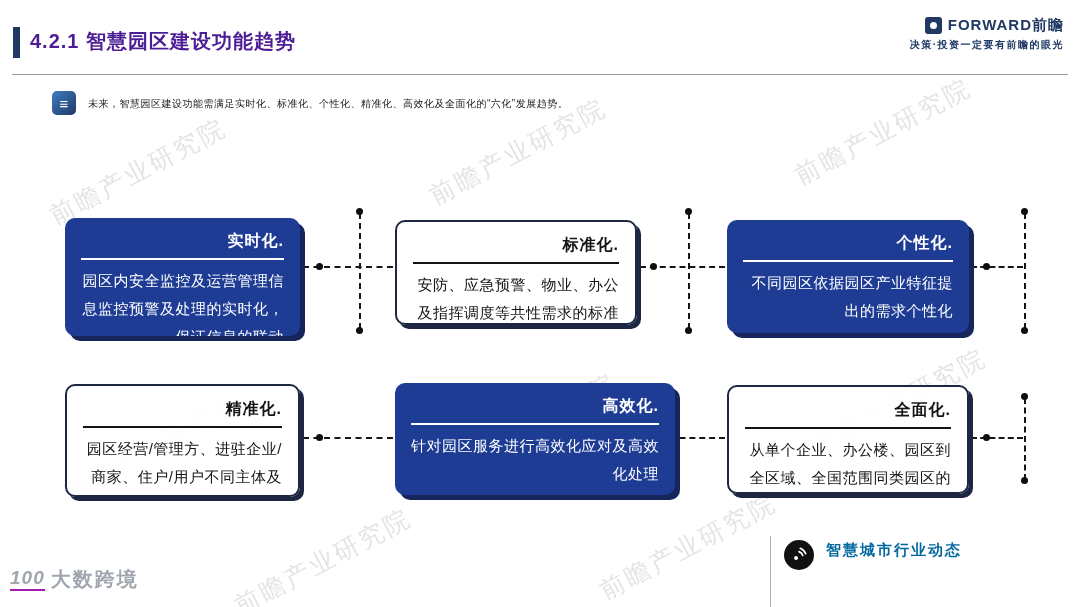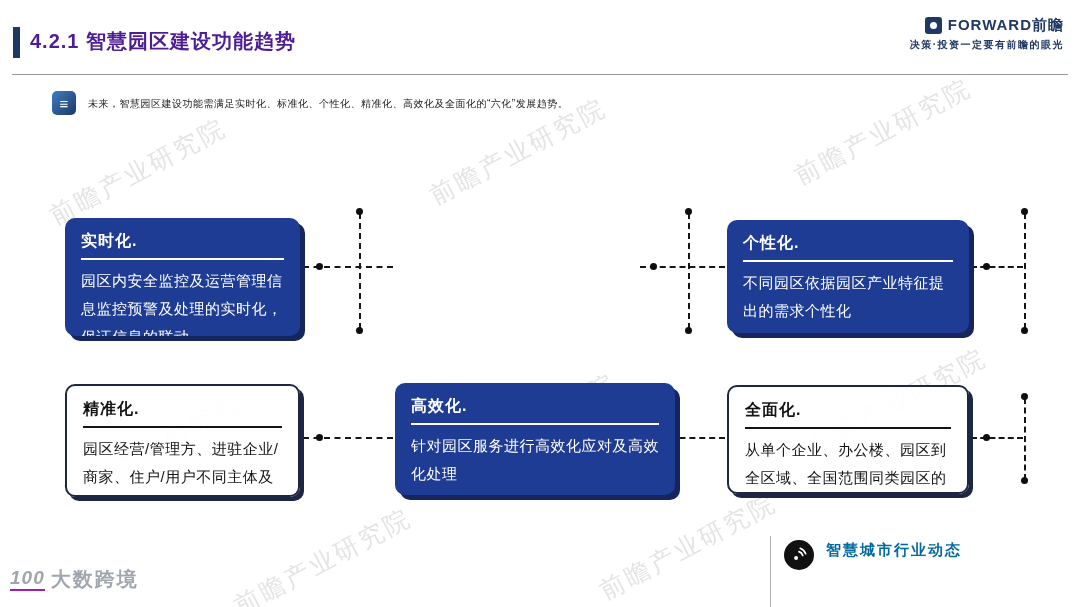--- a/index.html
+++ b/index.html
@@ -24,21 +24,21 @@
   .brand-tagline { font-size:10px; margin-top:3px; letter-spacing:1.5px; font-weight:bold; }
   .header-divider { position:absolute; left:12px; right:12px; top:74px; border-top:1px solid #9a9a9a; z-index:2; }
 
   
   .intro-icon { position:absolute; left:52px; top:91px; width:24px; height:24px; border-radius:5px;
                 background:linear-gradient(135deg,#3f7ec4,#1f3864); color:#fff; display:flex;
                 align-items:center; justify-content:center; font-size:15px; font-weight:bold; z-index:2; }
   .intro-text { position:absolute; left:88px; top:97px; font-size:10px; color:#1a1a1a; letter-spacing:0.5px; z-index:2; }
 
   
-  .card { position:absolute; border-radius:10px; padding:13px 16px 8px 16px; z-index:2; overflow:hidden; }
+  .card { position:absolute; border-radius:10px; padding:13px 16px 8px 16px; z-index:2; overflow:hidden;text-align:right; }
   .card.blue  { background:#1e3c94; color:#ffffff; box-shadow:5px 5px 0 #16255c; }
   .card.white { background:rgba(255,255,255,0.93); color:#141414; border:2px solid #1d2742;
                 box-shadow:4px 4px 0 #1d2742; }
   .card h2 { font-size:16px; font-weight:bold; letter-spacing:1px; }
   .card .rule { border-top:2px solid currentColor; margin:6px 0 7px 0; }
   .card p { font-size:15px; line-height:1.85; letter-spacing:0.5px; }
 
   
   .vdash { position:absolute; width:0; border-left:2px dashed #161616; z-index:1; }
   .hdash { position:absolute; height:0; border-top:2px dashed #161616; z-index:1; }
@@ -83,20 +83,25 @@
   </div>
   <div class="header-divider"></div>
 
   <span class="intro-icon">≡</span>
   <p class="intro-text">未来，智慧园区建设功能需满足实时化、标准化、个性化、精准化、高效化及全面化的“六化”发展趋势。</p>
 
   <section class="card blue" style="left:65px;top:218px;width:235px;height:118px">
     <h2>实时化.</h2>
     <div class="rule"></div>
     <p>园区内安全监控及运营管理信息监控预警及处理的实时化，保证信息的联动</p>
+  </section>
+  <section class="card white" style="left:395px;top:220px;width:242px;height:105px">
+    <h2>标准化.</h2>
+    <div class="rule"></div>
+    <p>安防、应急预警、物业、办公及指挥调度等共性需求的标准化</p>
   </section>
   <section class="card white" style="left:65px;top:384px;width:235px;height:113px">
     <h2>精准化.</h2>
     <div class="rule"></div>
     <p>园区经营/管理方、进驻企业/商家、住户/用户不同主体及不同产业服务的精准化</p>
   </section>
 
   <section class="card blue" style="left:727px;top:220px;width:242px;height:113px">
     <h2>个性化.</h2>
     <div class="rule"></div>

